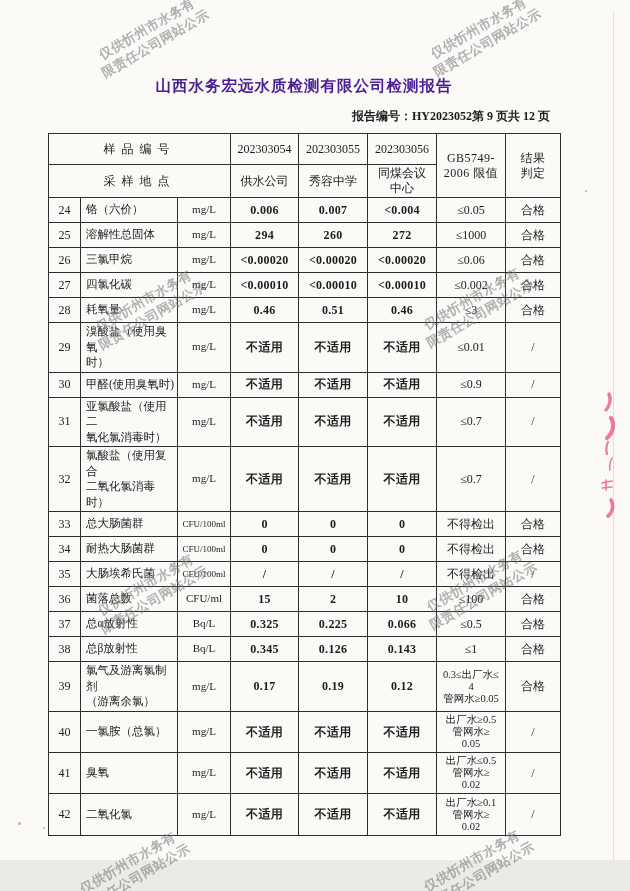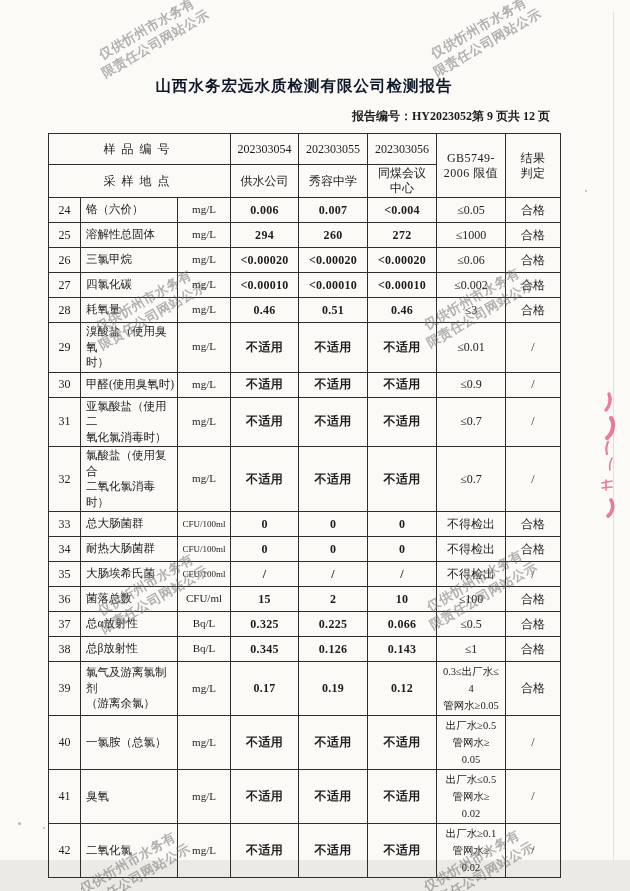--- a/index.html
+++ b/index.html
@@ -13,21 +13,21 @@
   }
   .page{position:absolute;inset:0;overflow:hidden;}
   .scan-band{position:absolute;left:0;top:860px;width:630px;height:31px;background:#eceae5;z-index:0;}
   .scan-edge-line{position:absolute;left:613px;top:12px;width:1px;height:848px;background:#e3e0da;z-index:0;}
   .speck{position:absolute;border-radius:50%;background:#b9b5ad;z-index:1;}
 
   .content{position:absolute;left:48px;top:0;width:512px;z-index:2;}
   .title{
     position:absolute;top:76px;left:0;width:512px;
     text-align:center;font-size:15.5px;font-weight:bold;letter-spacing:1px;
-    color:#0f172a;
+    color:#4c1d95;
   }
   .meta{
     position:absolute;top:108px;left:0;width:512px;
     display:flex;justify-content:flex-end;
     font-size:12px;font-weight:bold;
     padding:0;box-sizing:border-box;
   }
   .meta .right{padding-right:10px;}
   .meta .left{padding-left:6px;}
 
@@ -47,21 +47,21 @@
   thead td{font-size:12px;}
   .sp{letter-spacing:6px;}
   .hdr-span{white-space:pre-line;line-height:29px;letter-spacing:0.5px;}
   .pre{white-space:pre-line;}
   tbody td.c-name{
     text-align:left;padding-left:5px;font-size:11.5px;white-space:pre-line;line-height:1.35;
   }
   tbody td.c-unit{font-size:11px;}
   tbody td.c-unit.small-unit{font-size:9px;margin-left:40px;}
   tbody td.c-limit{white-space:pre-line;}
-  tbody td.c-limit.multiline{font-size:10.5px;line-height:17px;}
+  tbody td.c-limit.multiline{font-size:10.5px;line-height:12px;}
   tbody td.c-val{letter-spacing:0.3px;font-weight:bold;}
 
   .watermark{
     position:absolute;z-index:5;
     white-space:pre-line;text-align:center;
     font-size:13px;line-height:17px;letter-spacing:0.5px;
     color:rgba(115,115,115,0.55);
     transform:translate(-50%,-50%) rotate(-30deg);
     pointer-events:none;
     font-family:"Liberation Sans","DejaVu Sans",sans-serif;

